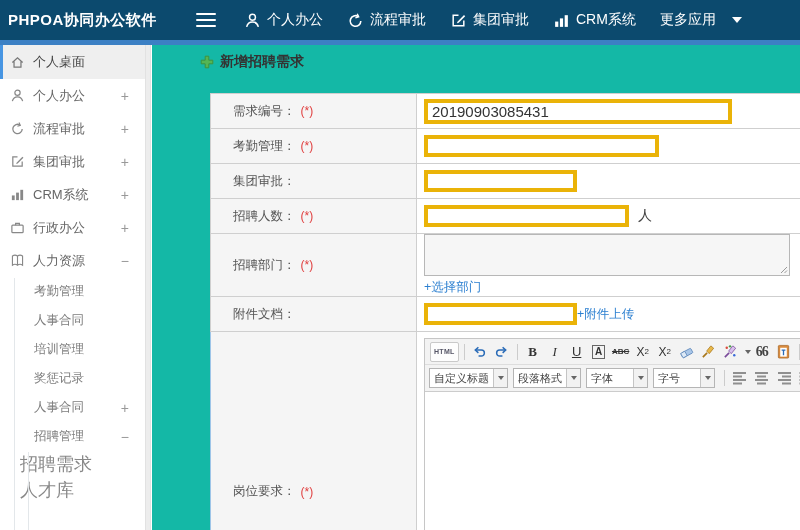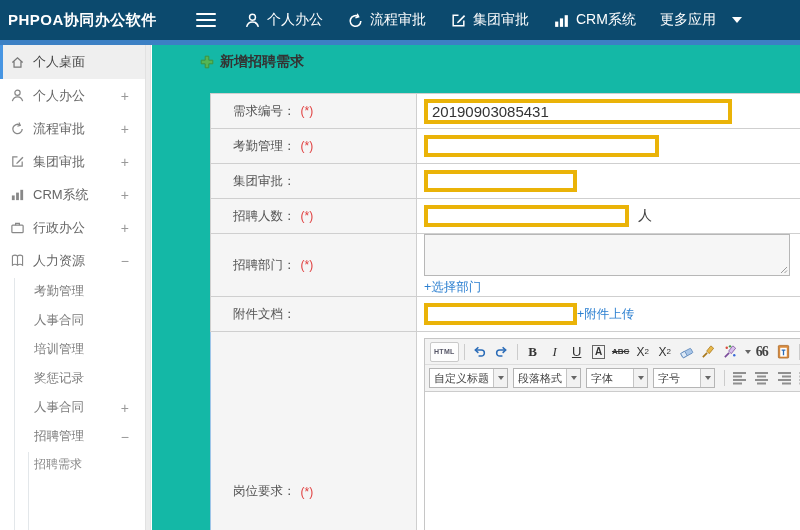--- a/index.html
+++ b/index.html
@@ -20,21 +20,21 @@
     border-top:6px solid #fff; margin-left:2px; }
 
   
   .sidebar { position:absolute; left:0; top:45px; width:145px; height:485px; background:#fff; }
   .scrollstrip { position:absolute; left:145px; top:45px; width:6px; height:485px;
     background:#ededed; border-left:1px solid #e2e2e2; border-right:1px solid #e2e2e2; }
   .side-item { position:relative; display:flex; align-items:center; color:#666; cursor:pointer; }
   .side-item.top { height:33px; padding-left:10px; font-size:13px; }
   .side-item.top:first-child { height:34px; }
   .side-item.sub { height:29px; padding-left:34px; font-size:12.5px; color:#7d7d7d; }
-  .side-item.subsub { height:26px; padding-left:34px; font-size:12px; color:#888; }
+  .side-item.subsub { height:26px; padding-left:20px; font-size:18px; color:#888; }
   .side-item.active { background:#efefef; box-shadow:inset 3px 0 0 #4795e2; color:#444; }
   .sicon { width:15px; height:15px; margin-right:8px; display:inline-flex; flex:none; }
   .expand { position:absolute; right:16px; top:50%; transform:translateY(-50%);
     color:#999; font-size:14px; font-weight:normal; }
   .treeline1 { position:absolute; left:14px; top:233px; width:1px; height:297px; background:#e3e7ea; }
   .treeline2 { position:absolute; left:28px; top:407px; width:1px; height:123px; background:#e3e7ea; }
 
   
   .content { position:absolute; left:152px; top:45px; width:648px; height:485px; background:#14b8a6;padding-left:48px; }
   .page-title { position:absolute; left:48px; top:8px; display:flex; align-items:center; }
@@ -235,20 +235,23 @@
     <span>人事合同</span>
     <span class="expand">+</span>
   </div>
   <div class="side-item sub">
     <span>招聘管理</span>
     <span class="expand">−</span>
   </div>
   <div class="side-item subsub">
     <span>招聘需求</span>
   </div>
+  <div class="side-item subsub">
+    <span>人才库</span>
+  </div>
   <div class="treeline1"></div>
   <div class="treeline2"></div>
 </div>
 <div class="scrollstrip"></div>
 
 <div class="content">
 
   <div class="page-title">
     <span class="pticon">
       <svg viewBox="0 0 14 14" width="14" height="14">

